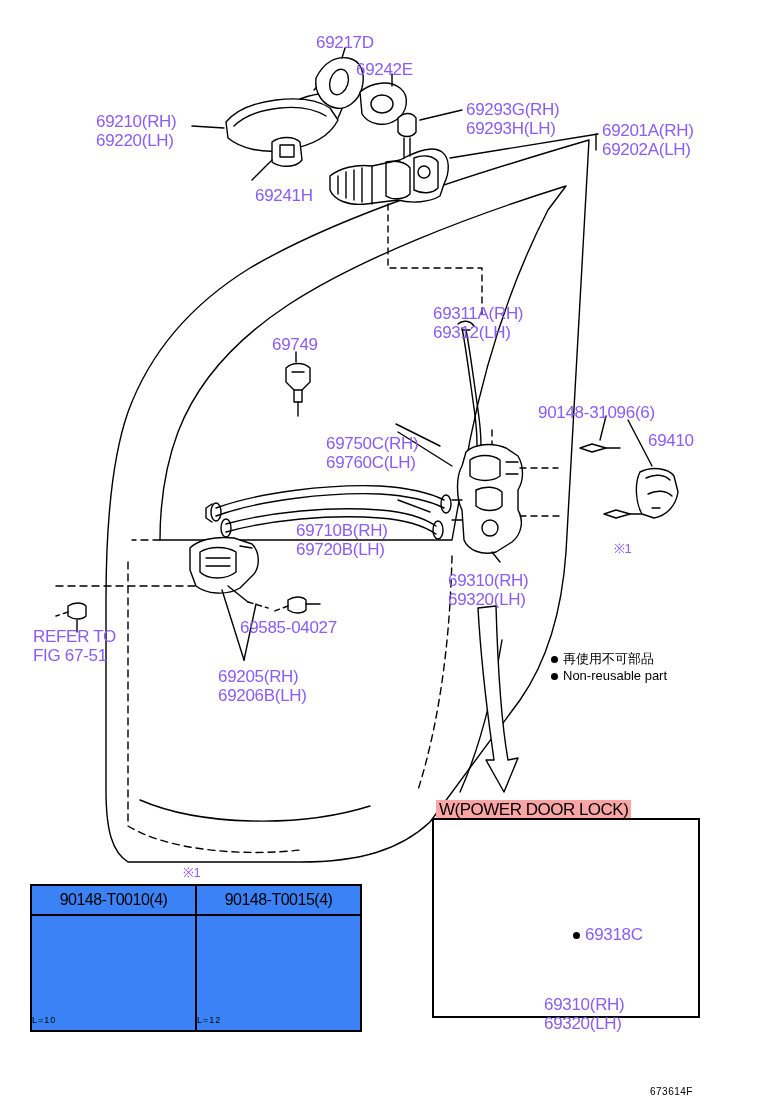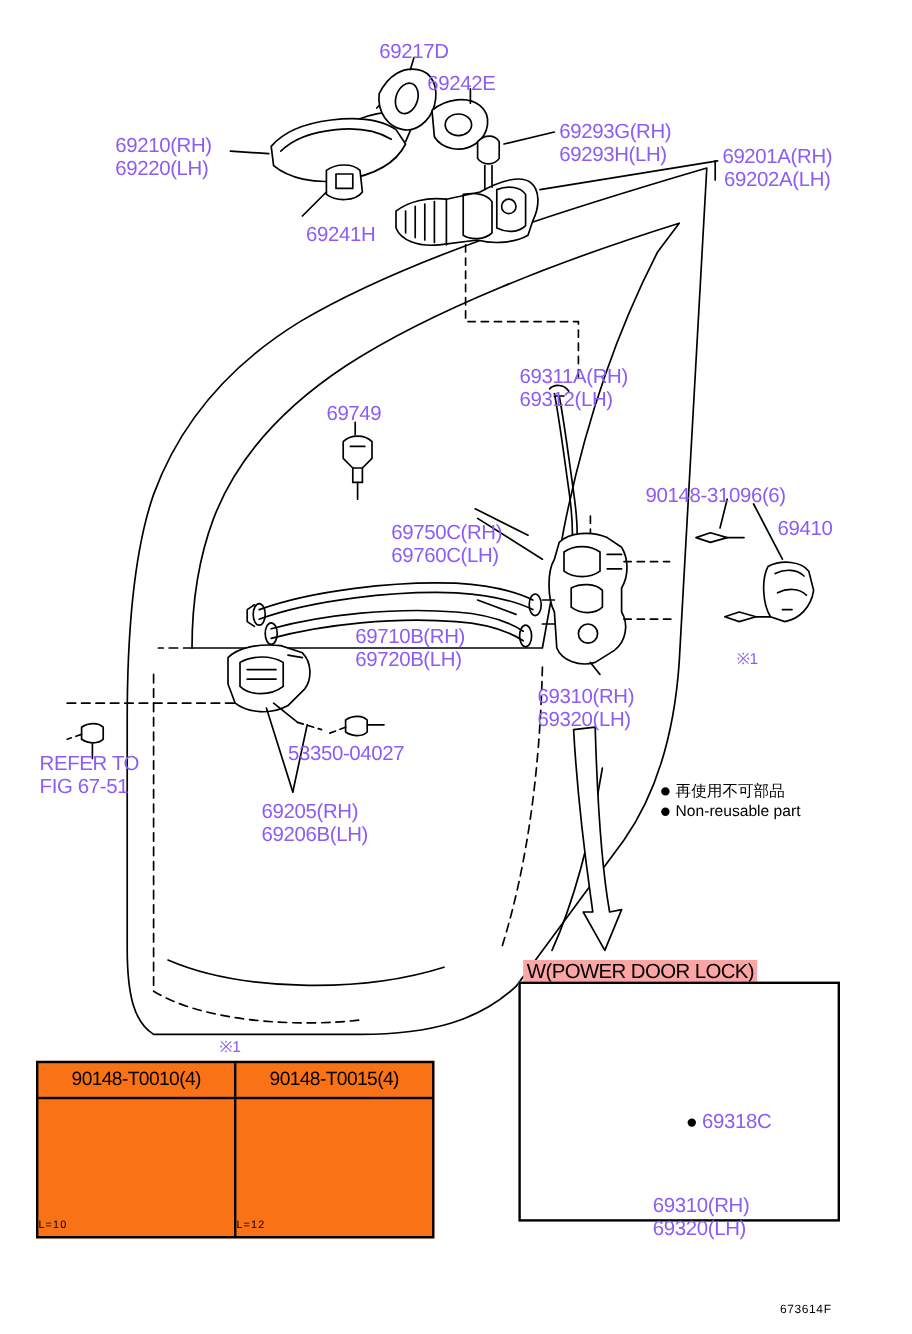--- a/index.html
+++ b/index.html
@@ -51,21 +51,21 @@
     width: 7px; height: 7px;
     border-radius: 50%;
     background: #000;
     margin-right: 5px;
     vertical-align: middle;
   }
   .tbl {
     position: absolute;
     border: 2px solid #000;
     box-sizing: border-box;
-    background: #f97316;
+    background: #3b82f6;
   }
   .tbl-head {
     display: flex;
     border-bottom: 2px solid #000;
     height: 28px;
   }
   .tbl-head > div {
     flex: 1;
     display: flex;
     align-items: center;
@@ -297,35 +297,35 @@
 
     </g>
   </svg>
 
   <div class="lbl" style="left:316px; top:33px;">69217D</div>
   <div class="lbl" style="left:356px; top:60px;">69242E</div>
   <div class="lbl" style="left:96px;  top:112px;">69210(RH)
 69220(LH)</div>
   <div class="lbl" style="left:466px; top:100px;">69293G(RH)
 69293H(LH)</div>
-  <div class="lbl" style="left:602px; top:121px;text-align:center;">69201A(RH)
+  <div class="lbl" style="left:602px; top:121px;">69201A(RH)
 69202A(LH)</div>
   <div class="lbl" style="left:255px; top:186px;">69241H</div>
   <div class="lbl" style="left:433px; top:304px;">69311A(RH)
 69312(LH)</div>
   <div class="lbl" style="left:272px; top:335px;">69749</div>
   <div class="lbl" style="left:538px; top:403px;">90148-31096(6)</div>
   <div class="lbl" style="left:648px; top:431px;">69410</div>
   <div class="lbl" style="left:326px; top:434px;">69750C(RH)
 69760C(LH)</div>
   <div class="lbl" style="left:296px; top:521px;">69710B(RH)
 69720B(LH)</div>
   <div class="lbl" style="left:448px; top:571px;">69310(RH)
 69320(LH)</div>
-  <div class="lbl" style="left:240px; top:618px;">53350-04027</div>
+  <div class="lbl" style="left:240px; top:618px;">69585-04027</div>
   <div class="lbl" style="left:218px; top:667px;">69205(RH)
 69206B(LH)</div>
   <div class="lbl" style="left:33px;  top:627px;">REFER TO
 FIG 67-51</div>
   <div class="lbl sm" style="left:614px; top:541px;">※1</div>
   <div class="lbl sm" style="left:183px; top:865px;">※1</div>
 
   <div class="note-box" style="left:551px; top:650px;">
     <div><span class="bullet"></span><span>再使用不可部品</span></div>
     <div><span class="bullet"></span><span>Non-reusable part</span></div>

